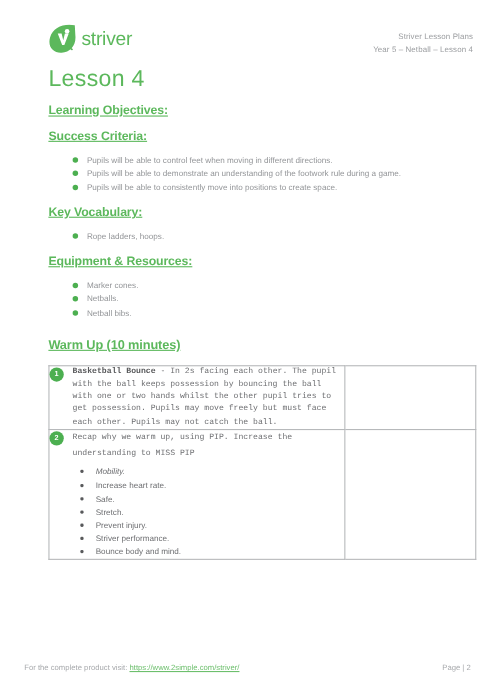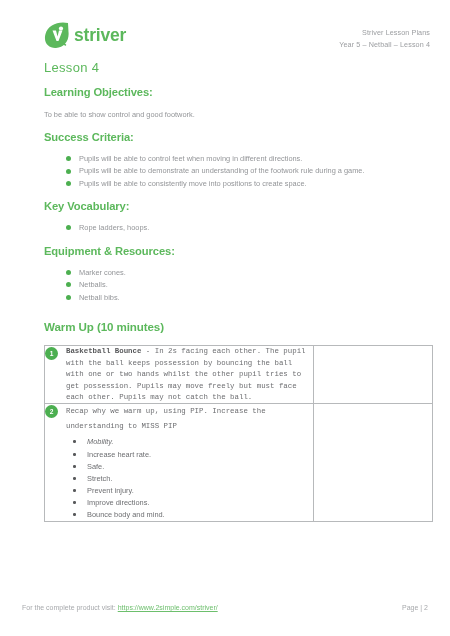--- a/index.html
+++ b/index.html
@@ -36,51 +36,52 @@
     align-items: center;
     gap: 4px;
   }
   .brand-mark {
     width: 26px;
     height: 27px;
     display: block;
   }
   .brand-name {
     font-size: 17.5px;
-    font-weight: bold;
+    font-weight: normal;
     color: #5cb85c;
     letter-spacing: -0.2px;
     line-height: 1;
   }
   .header-meta {
     text-align: right;
     font-size: 7.2px;
     line-height: 1.65;
     color: #9b9da0;
     padding-top: 5px;
     letter-spacing: 0.1px;
   }
 
   
   .content {
     padding: 0 22px 0 44px;
   }
   .lesson-title {
-    font-size: 13px;
+    font-size: 21px;
     color: #5cb85c;
     font-weight: normal;
     margin: 9px 0 6px 0;
     letter-spacing: 0.3px;
   }
   h2.section-title {
     font-size: 11.2px;
     color: #5cb85c;
     font-weight: bold;
     margin: 11px 0 0 0;
     letter-spacing: -0.1px;
+    text-decoration: underline;
   }
   h2.section-title.warmup {
     font-size: 11.6px;
     margin-top: 17px;
   }
   .para {
     font-size: 7.4px;
     color: #939598;
     margin: 11px 0 0 0;
     line-height: 1.5;
@@ -230,21 +231,20 @@
       <div>Year 5 – Netball – Lesson 4</div>
     </div>
 
   </div>
 
   <div class="content">
 
     <h1 class="lesson-title">Lesson  4</h1>
 
     <h2 class="section-title">Learning Objectives:</h2>
-    <p class="para">To be able to show control and good footwork.</p>
 
     <h2 class="section-title">Success Criteria:</h2>
     <ul class="dot-list">
       <li>Pupils will be able to control feet when moving in different directions.</li>
       <li>Pupils will be able to demonstrate an understanding of the footwork rule during a game.</li>
       <li>Pupils will be able to consistently move into positions to create space.</li>
     </ul>
 
     <h2 class="section-title">Key Vocabulary:</h2>
     <ul class="dot-list">
@@ -279,21 +279,21 @@
             <div class="row-inner">
               <div class="badge">2</div>
               <div class="row-text spaced">Recap why we warm up, using PIP. Increase the understanding to MISS PIP</div>
             </div>
             <ul class="sub-list">
               <li>Mobility.</li>
               <li>Increase heart rate.</li>
               <li>Safe.</li>
               <li>Stretch.</li>
               <li>Prevent injury.</li>
-              <li>Improve directions.</li>
+              <li>Striver performance.</li>
               <li>Bounce body and mind.</li>
             </ul>
           </td>
           <td class="cell-side"></td>
         </tr>
       </tbody>
     </table>
 
   </div>
 

